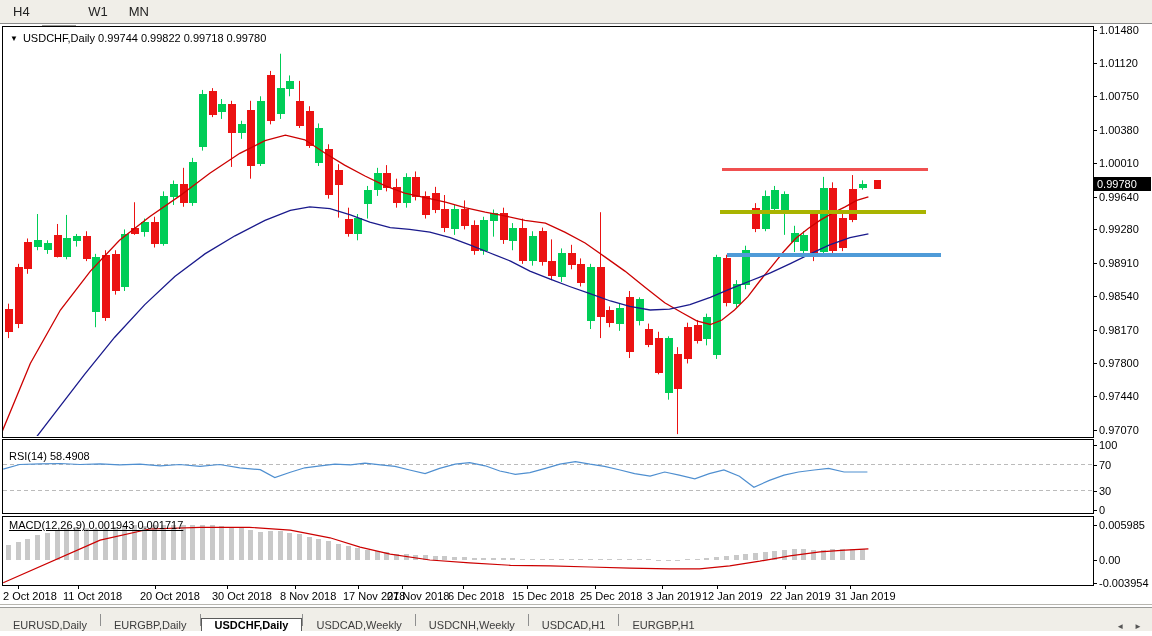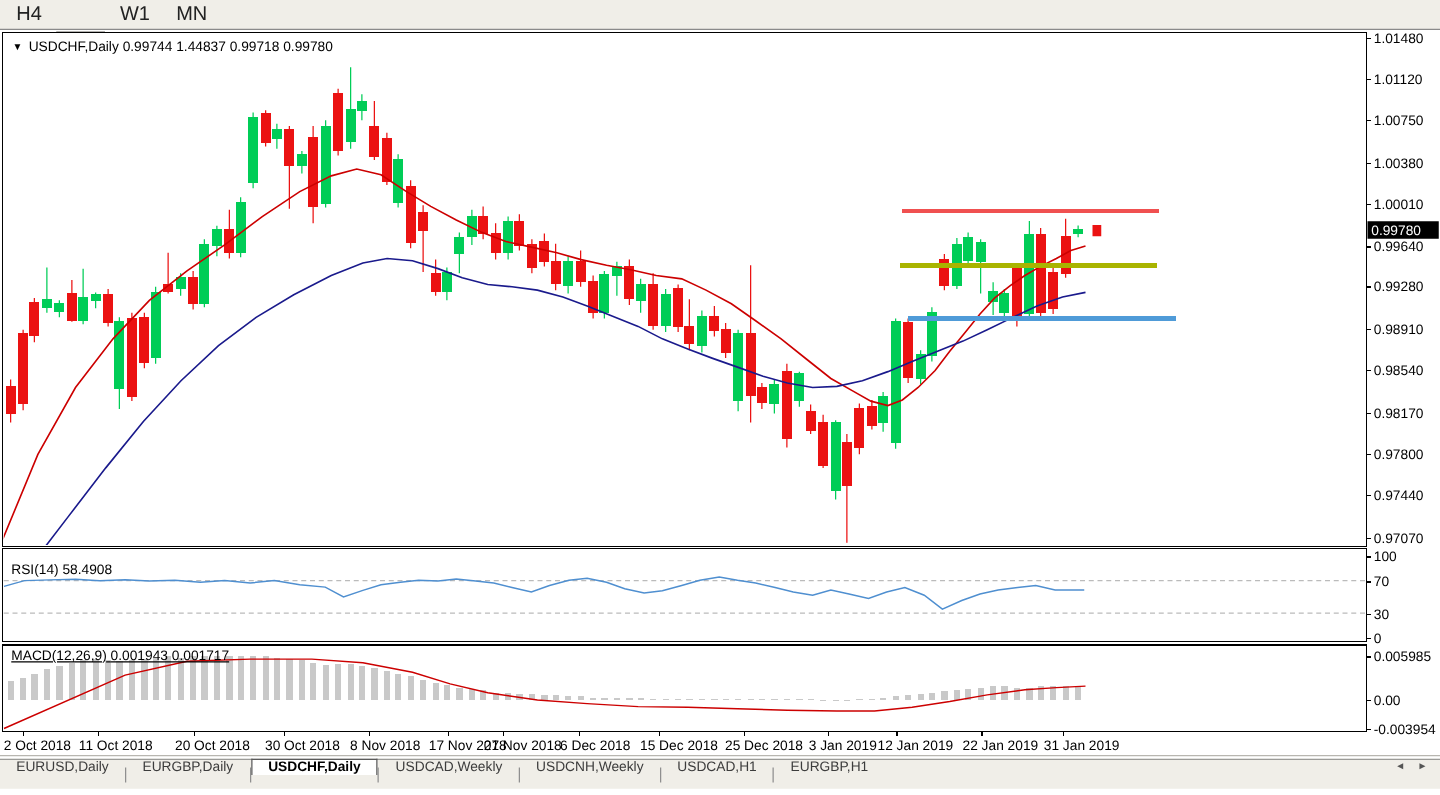--- a/index.html
+++ b/index.html
@@ -1,31 +1,31 @@
 <!DOCTYPE html>
 <html><head>
 <meta charset="utf-8">
 <style>
   html,body{margin:0;padding:0;background:#fff;}
   body{width:1152px;height:636px;position:relative;overflow:hidden;
        font-family:"Liberation Sans",sans-serif;-webkit-font-smoothing:none;}
   .toolbar{position:absolute;top:0;left:0;width:1152px;height:24px;background:#F0EEE8;
            border-bottom:1px solid #8a8a8a;display:flex;align-items:center;padding-left:4px;box-sizing:border-box;gap:3px;}
-  .tf-btn{height:19px;padding:0 8px;font-size:16px;color:#222;display:flex;align-items:center;justify-content:center;
+  .tf-btn{height:19px;padding:0 8px;font-size:13px;color:#222;display:flex;align-items:center;justify-content:center;
           border:1px solid transparent;cursor:default;}
   .tf-btn.active{background:#FBFAF6;border:1px solid #9a9a96;outline:1px dotted #cfcfcb;outline-offset:-3px;margin-top:48px;}
   #chart{position:absolute;left:0;top:25px;}
   .ovl{position:absolute;font-size:11px;color:#000;white-space:pre;z-index:5;}
   #main-title{left:10px;top:32px;}
   #main-title .tri{font-size:8px;vertical-align:1px;margin-right:5px;}
   #rsi-title{left:9px;top:450px;}
   #macd-title{left:9px;top:519px;text-decoration:underline;}
   .hairline{position:absolute;left:0;width:1152px;height:1px;background:#b8b6b0;}
   .tabbar{position:absolute;left:0;top:607px;width:1152px;height:24px;background:#F0EEE8;border-top:1px solid #9b9b98;
-          display:flex;align-items:flex-start;font-size:11px;color:#3c3c3c;box-sizing:border-box;}
+          display:flex;align-items:flex-end;font-size:11px;color:#3c3c3c;box-sizing:border-box;}
   .tab{display:flex;align-items:center;padding:0 13px;cursor:default;}
   .tab.active{background:#fff;color:#000;font-weight:bold;border:1px solid #5a5a5a;border-bottom:none;margin-top:-1px;}
   .sep{width:1px;height:12px;background:#8f8f8f;align-self:center;}
   .tab-arrows{margin-left:auto;display:flex;align-items:center;gap:10px;padding-right:10px;color:#555;font-size:8px;}
   .tab-arrows span{cursor:default;}
 </style>
 </head>
 <body>
 
 <div class="toolbar" id="toolbar">
@@ -388,21 +388,21 @@
     <line x1="662.5" y1="585" x2="662.5" y2="589" stroke="#000" stroke-width="1" shape-rendering="crispEdges"></line>
     <text x="647" y="600" font-size="11" font-family="&quot;Liberation Sans&quot;,sans-serif" fill="#000" text-anchor="start">3 Jan 2019</text>
     <line x1="717.5" y1="585" x2="717.5" y2="589" stroke="#000" stroke-width="1" shape-rendering="crispEdges"></line>
     <text x="702" y="600" font-size="11" font-family="&quot;Liberation Sans&quot;,sans-serif" fill="#000" text-anchor="start">12 Jan 2019</text>
     <line x1="785.5" y1="585" x2="785.5" y2="589" stroke="#000" stroke-width="1" shape-rendering="crispEdges"></line>
     <text x="770" y="600" font-size="11" font-family="&quot;Liberation Sans&quot;,sans-serif" fill="#000" text-anchor="start">22 Jan 2019</text>
     <line x1="850.5" y1="585" x2="850.5" y2="589" stroke="#000" stroke-width="1" shape-rendering="crispEdges"></line>
     <text x="835" y="600" font-size="11" font-family="&quot;Liberation Sans&quot;,sans-serif" fill="#000" text-anchor="start">31 Jan 2019</text>
   </svg>
 
-<div class="ovl" id="main-title"><span class="tri">▼</span><span>USDCHF,Daily</span><span> </span><span>0.99744 1.44837 0.99718 0.99780</span></div>
+<div class="ovl" id="main-title"><span class="tri">▼</span><span>USDCHF,Daily</span><span> </span><span>0.99744 0.99822 0.99718 0.99780</span></div>
 <div class="ovl" id="rsi-title"><span>RSI(14)</span><span> </span><span>58.4908</span></div>
 <div class="ovl" id="macd-title"><span>MACD(12,26,9)</span><span> </span><span>0.001943 0.001717</span></div>
 
 <div class="hairline" style="top:604px"></div>
 
 <div class="tabbar" id="tabbar">
     <div class="tab">EURUSD,Daily</div>
     <span class="sep"></span>
     <div class="tab">EURGBP,Daily</div>
     <span class="sep"></span>

